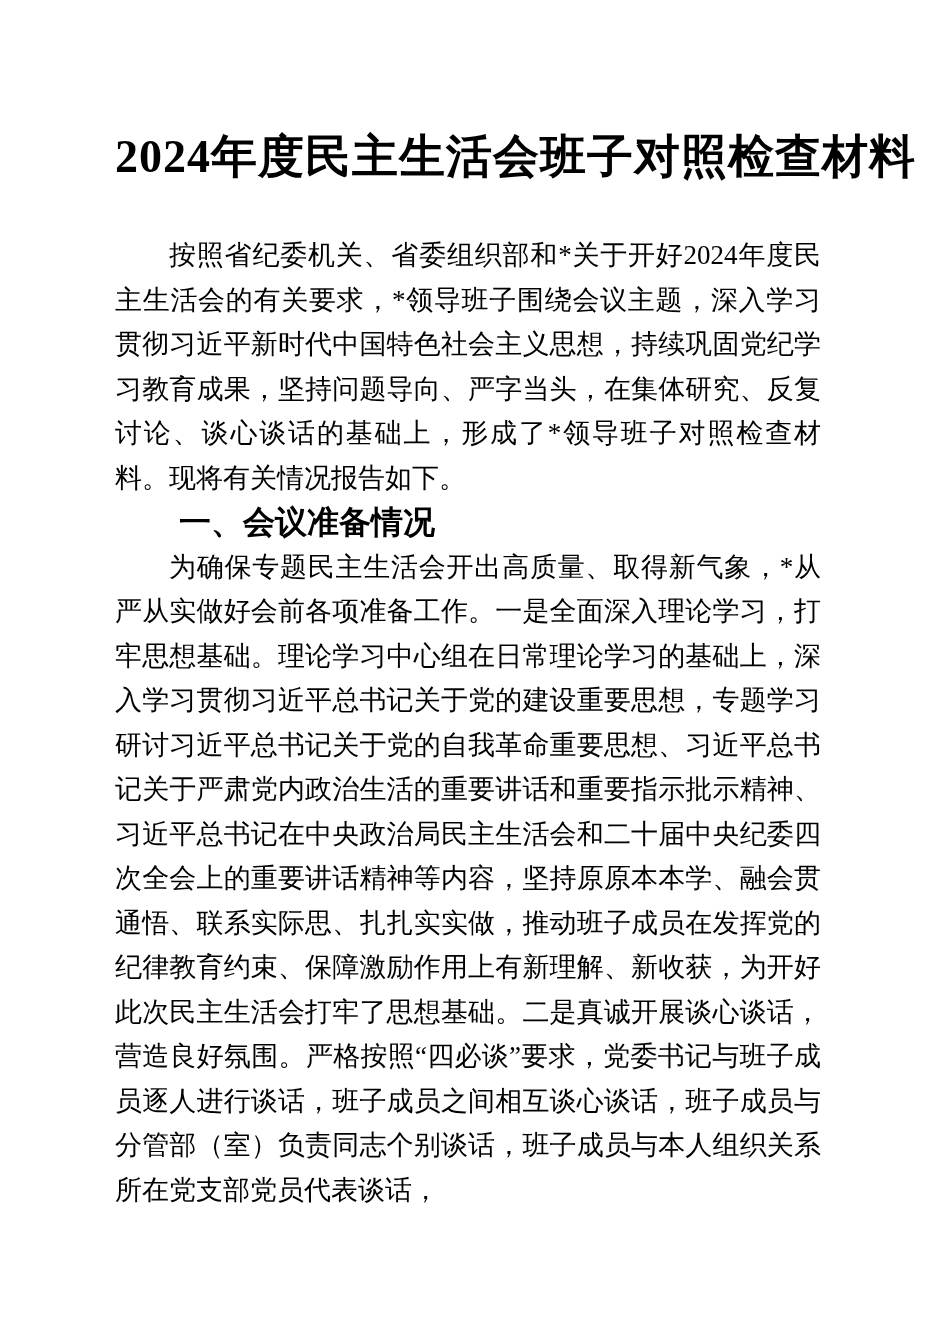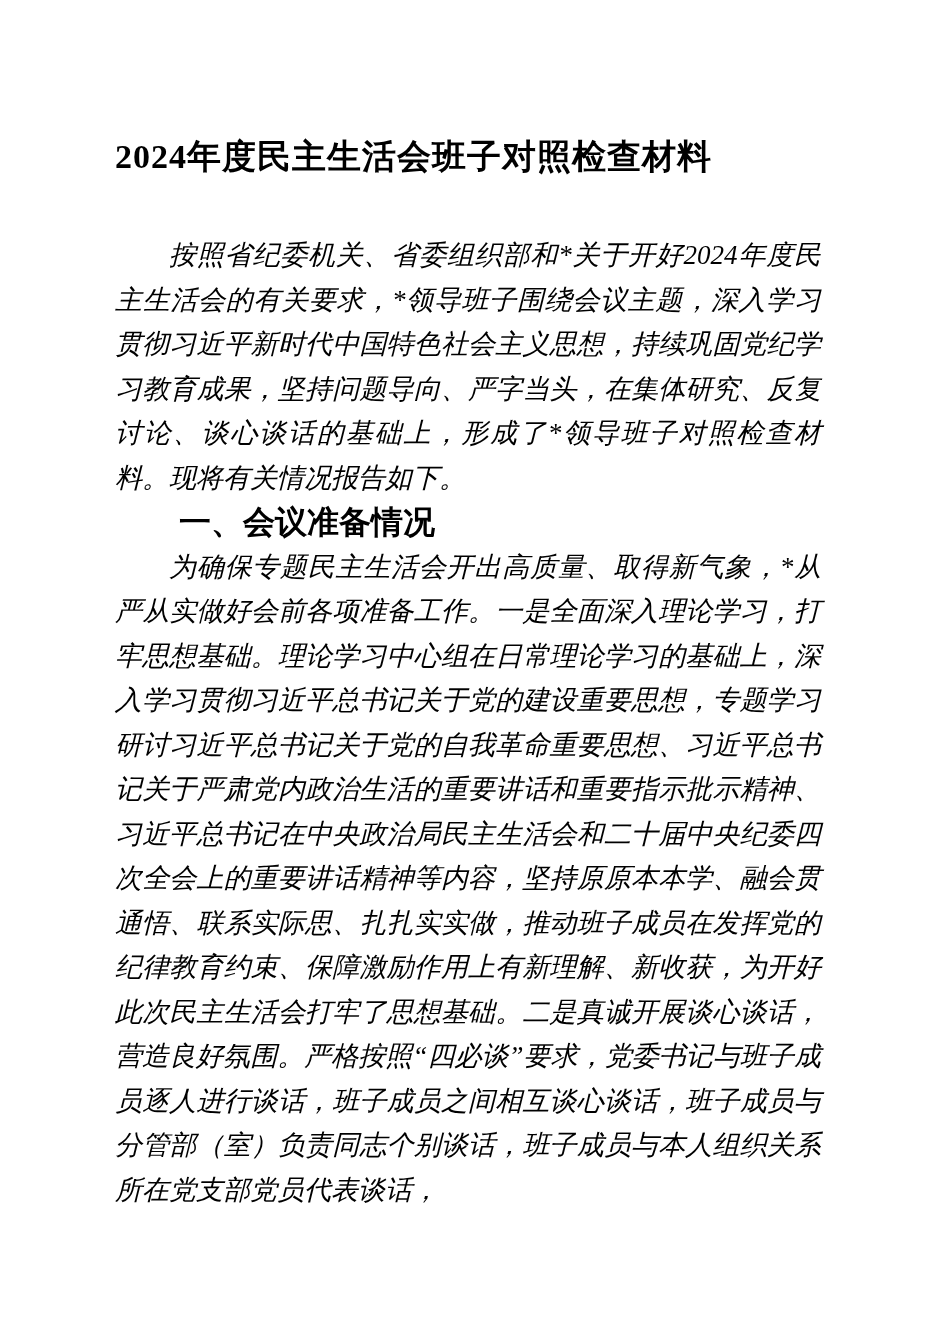--- a/index.html
+++ b/index.html
@@ -19,39 +19,38 @@
   .doc-content {
     position: absolute;
     left: 115px;
     top: 0;
     width: 706px;
     padding-top: 133px;
     box-sizing: content-box;
   }
   .doc-title {
     font-family: "Liberation Serif", "DejaVu Serif", serif;
-    font-size: 34px;
+    font-size: 46px;
     font-weight: bold;
     line-height: 48px;
     text-align: left;
     letter-spacing: 1px;
     margin: 0 0 52px 0;
     color: #000000;
     white-space: nowrap;
   }
   .body-para {
     font-family: "Liberation Serif", "DejaVu Serif", serif;
     font-size: 27px;
     line-height: 44.5px;
     text-align: justify;
     text-indent: 2em;
     margin: 0;
     color: #000000;
     word-break: break-all;
-    font-style: italic;
   }
   .heading-para {
     font-family: "Liberation Sans", "DejaVu Sans", sans-serif;
     font-size: 32px;
     font-weight: bold;
     line-height: 44.5px;
     text-indent: 2em;
     margin: 0;
     color: #000000;
   }

